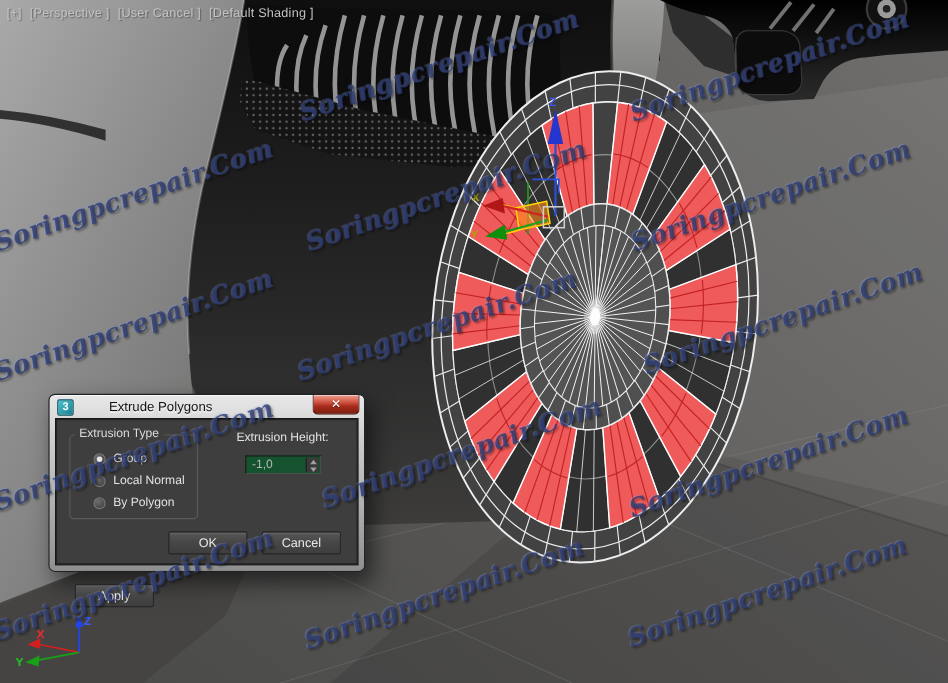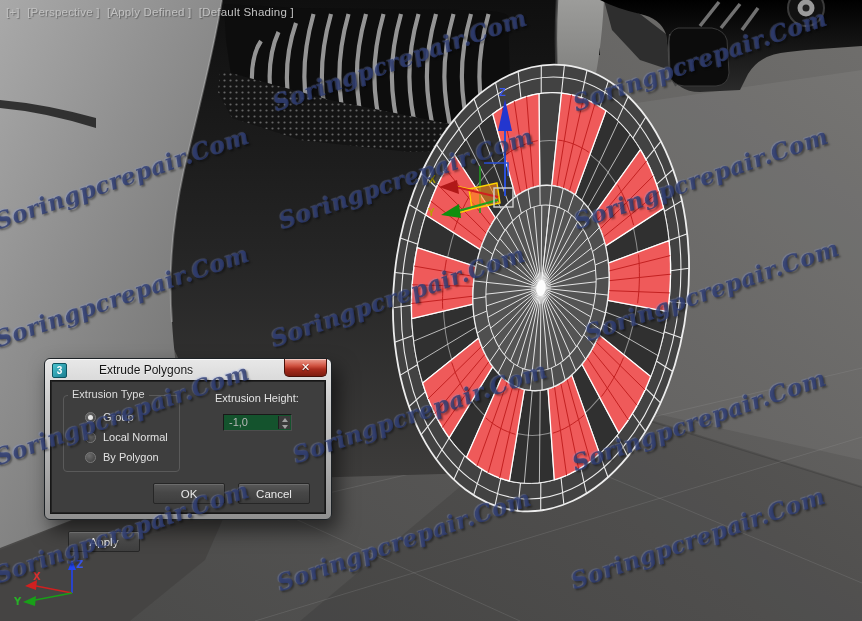--- a/index.html
+++ b/index.html
@@ -406,21 +406,21 @@
       <polygon points="36,596 35,606 23,602" fill="#18a018"></polygon>
       <text x="76" y="568" font-size="10" font-weight="bold" fill="#3a56e8">Z</text>
       <text x="33" y="580" font-size="10" font-weight="bold" fill="#d83030">X</text>
       <text x="14" y="605" font-size="10" font-weight="bold" fill="#28b028">Y</text>
     </g>
   </svg>
 
   <div class="vp-label">
     <span>[+]</span>
     <span>[Perspective ]</span>
-    <span>[Apply Defined ]</span>
+    <span>[User Cancel ]</span>
     <span>[Default Shading ]</span>
   </div>
 
   <div class="dialog">
     <div class="titlebar">
       <span class="dlg-icon">3</span>
       <span class="dlg-title">Extrude Polygons</span>
       <button class="close-btn">
         <span class="x">✕</span>
       </button>

